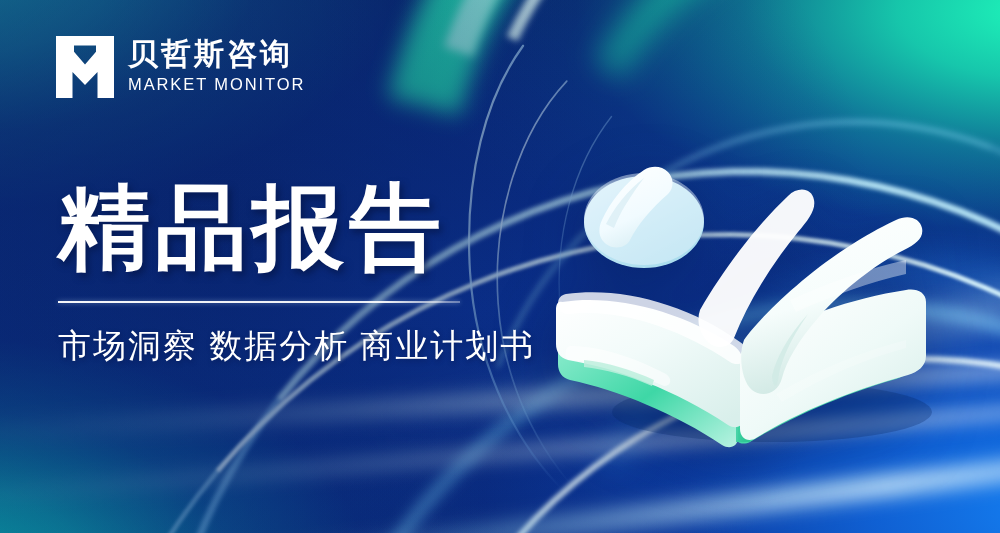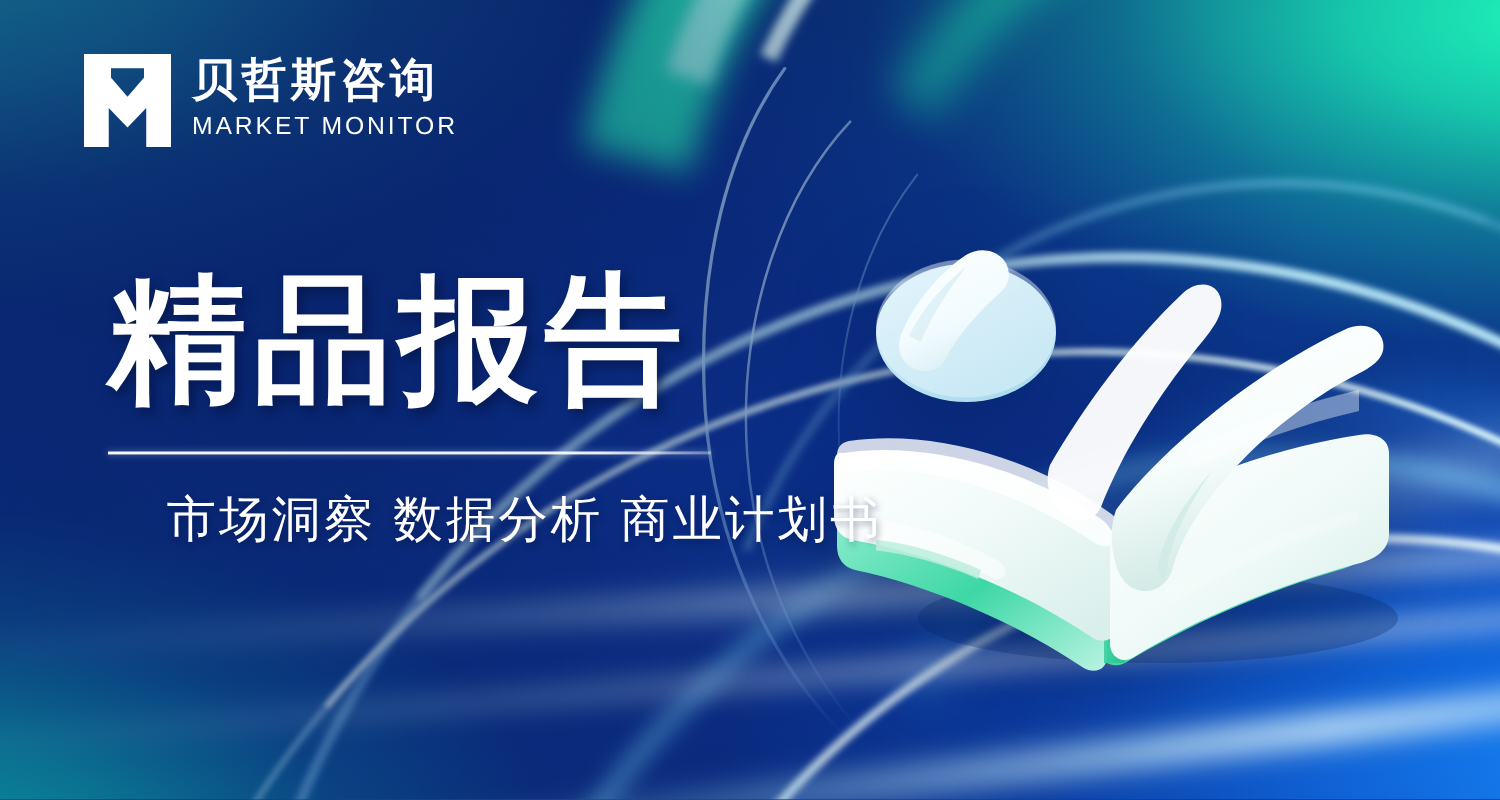--- a/index.html
+++ b/index.html
@@ -248,21 +248,21 @@
     font-weight: 400;
     letter-spacing: 1.9px;
     line-height: 1.5;
     white-space: nowrap;
     margin-top: 1px;
   }
 
   
   .copy {
     position: absolute;
-    left: 72px;
+    left: 58px;
     top: 176px;
     z-index: 20;
   }
   .headline {
     color: #ffffff;
     font-size: 92px;
     font-weight: 700;
     letter-spacing: 5px;
     line-height: 1.12;
     white-space: nowrap;
@@ -277,21 +277,20 @@
   }
   .subline {
     margin-top: 22px;
     color: #ffffff;
     font-size: 33px;
     font-weight: 400;
     letter-spacing: 2px;
     line-height: 1.3;
     white-space: nowrap;
     text-shadow: 1px 2px 5px rgba(3,16,58,0.40);
-    margin-left: 39px;
   }
 
   
   .book-art {
     position: absolute;
     left: 540px;
     top: 150px;
     width: 430px;
     height: 300px;
     z-index: 15;

